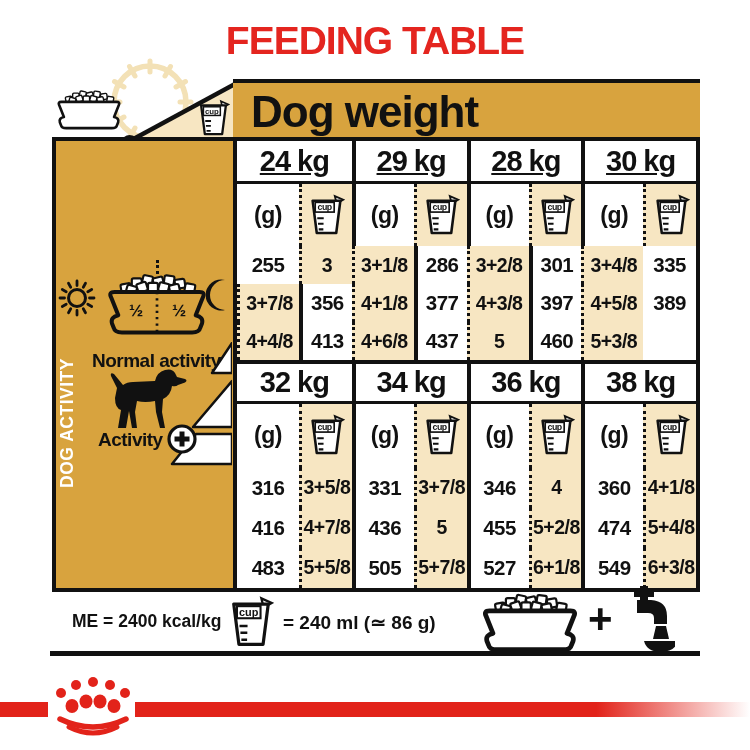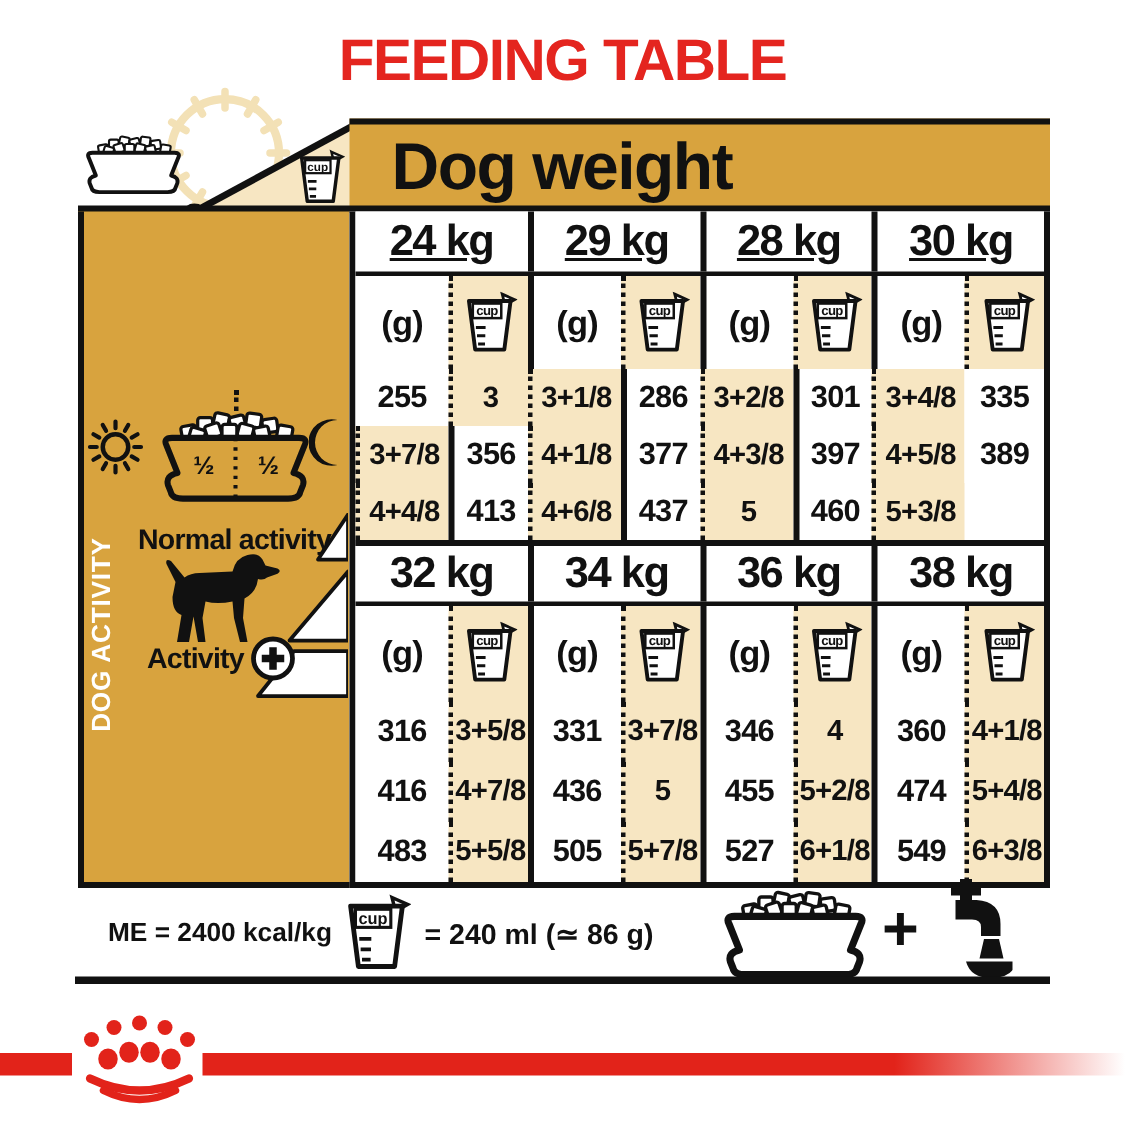--- a/index.html
+++ b/index.html
@@ -10,21 +10,21 @@
 
   .title{left:0;right:0;top:19px;text-align:center;font-size:39px;font-weight:bold;
          letter-spacing:-1px;color:var(--red);}
 
   
   .t24h{left:121px;top:85px;font-size:31px;font-weight:bold;letter-spacing:-1px;margin-top:44px;}
 
   
   .gold-header{left:233px;top:79px;width:467px;height:62px;background:var(--gold);
                border-top:4.5px solid var(--ink);box-sizing:border-box;
-               display:flex;align-items:center;padding-left:28px;}
+               display:flex;align-items:center;padding-left:18px;}
   .gold-header span{font-size:44px;font-weight:bold;letter-spacing:-1px;}
   .hline-top{left:52px;top:137px;width:648px;height:4.5px;background:var(--ink);}
 
   
   .sidebar{left:52px;top:141px;width:181px;height:451px;background:var(--gold);
            border-left:4.5px solid var(--ink);border-bottom:4.5px solid var(--ink);box-sizing:border-box;}
   .axis-label{left:57px;top:506px;width:166px;text-align:center;transform:rotate(-90deg);
               transform-origin:0 0;color:#fff;font-weight:bold;font-size:17.5px;letter-spacing:.5px;}
   .half{font-size:17px;font-weight:bold;width:30px;text-align:center;}
   .normal-label{left:92px;top:350px;font-size:19px;font-weight:bold;letter-spacing:-.5px;}

